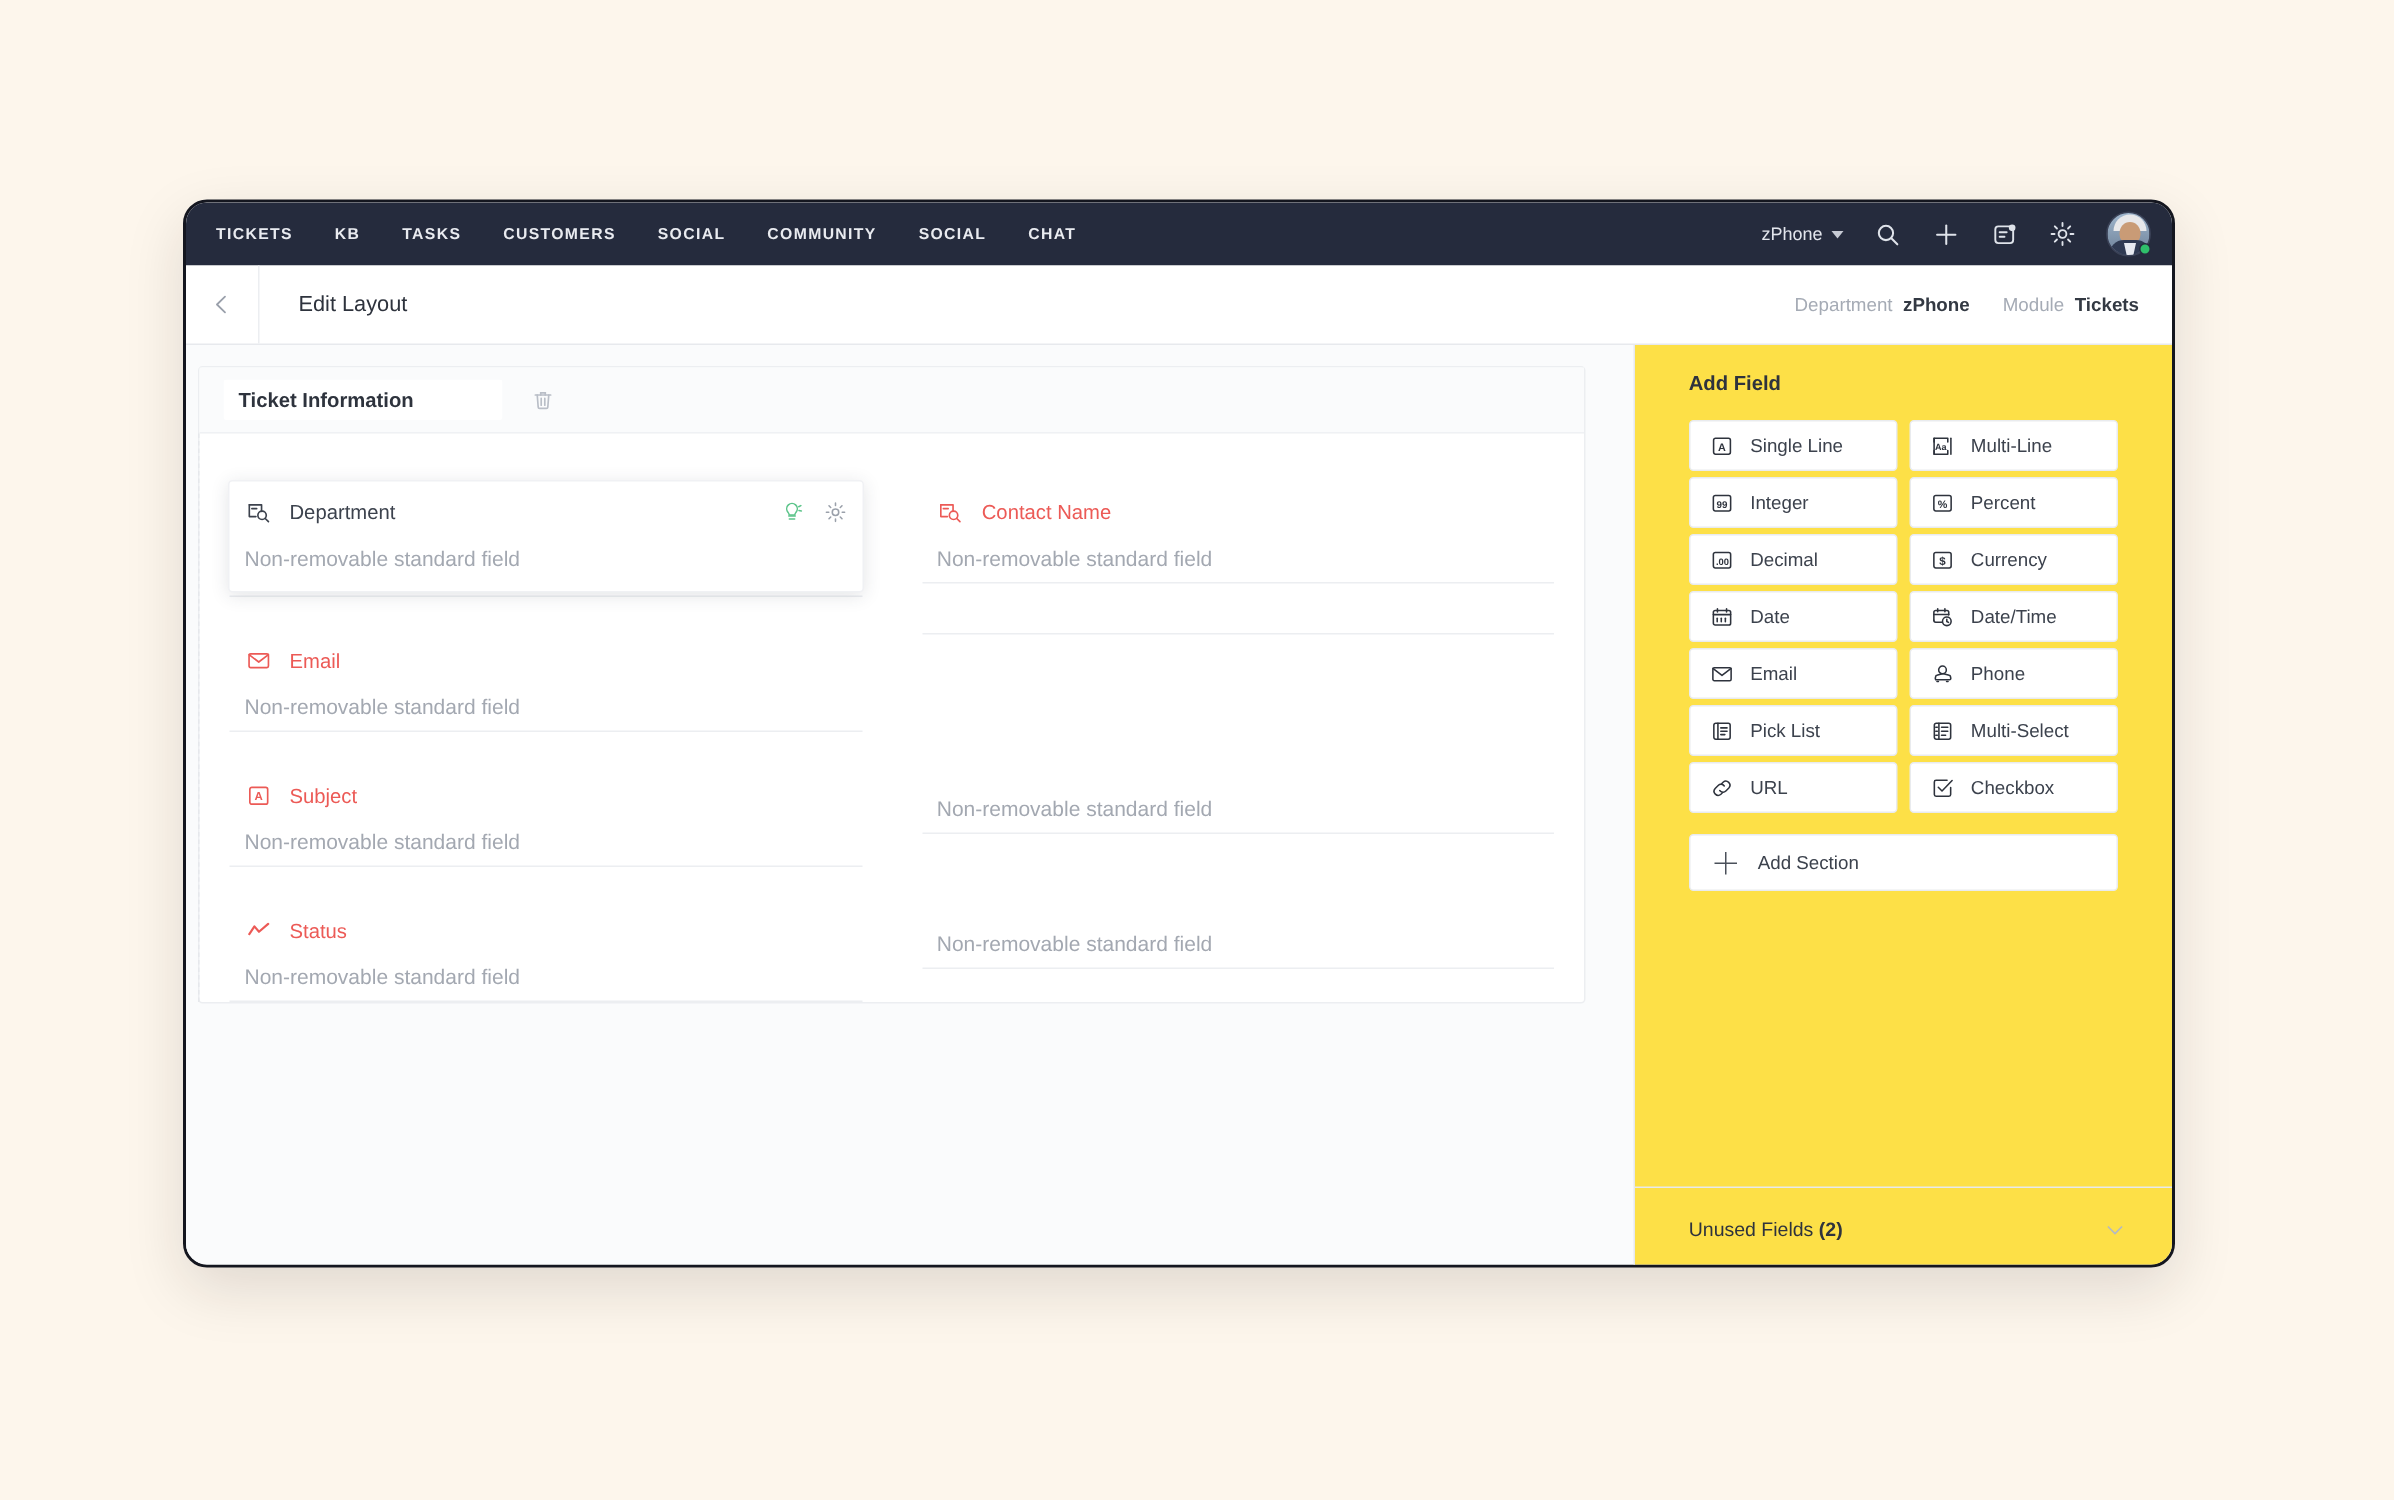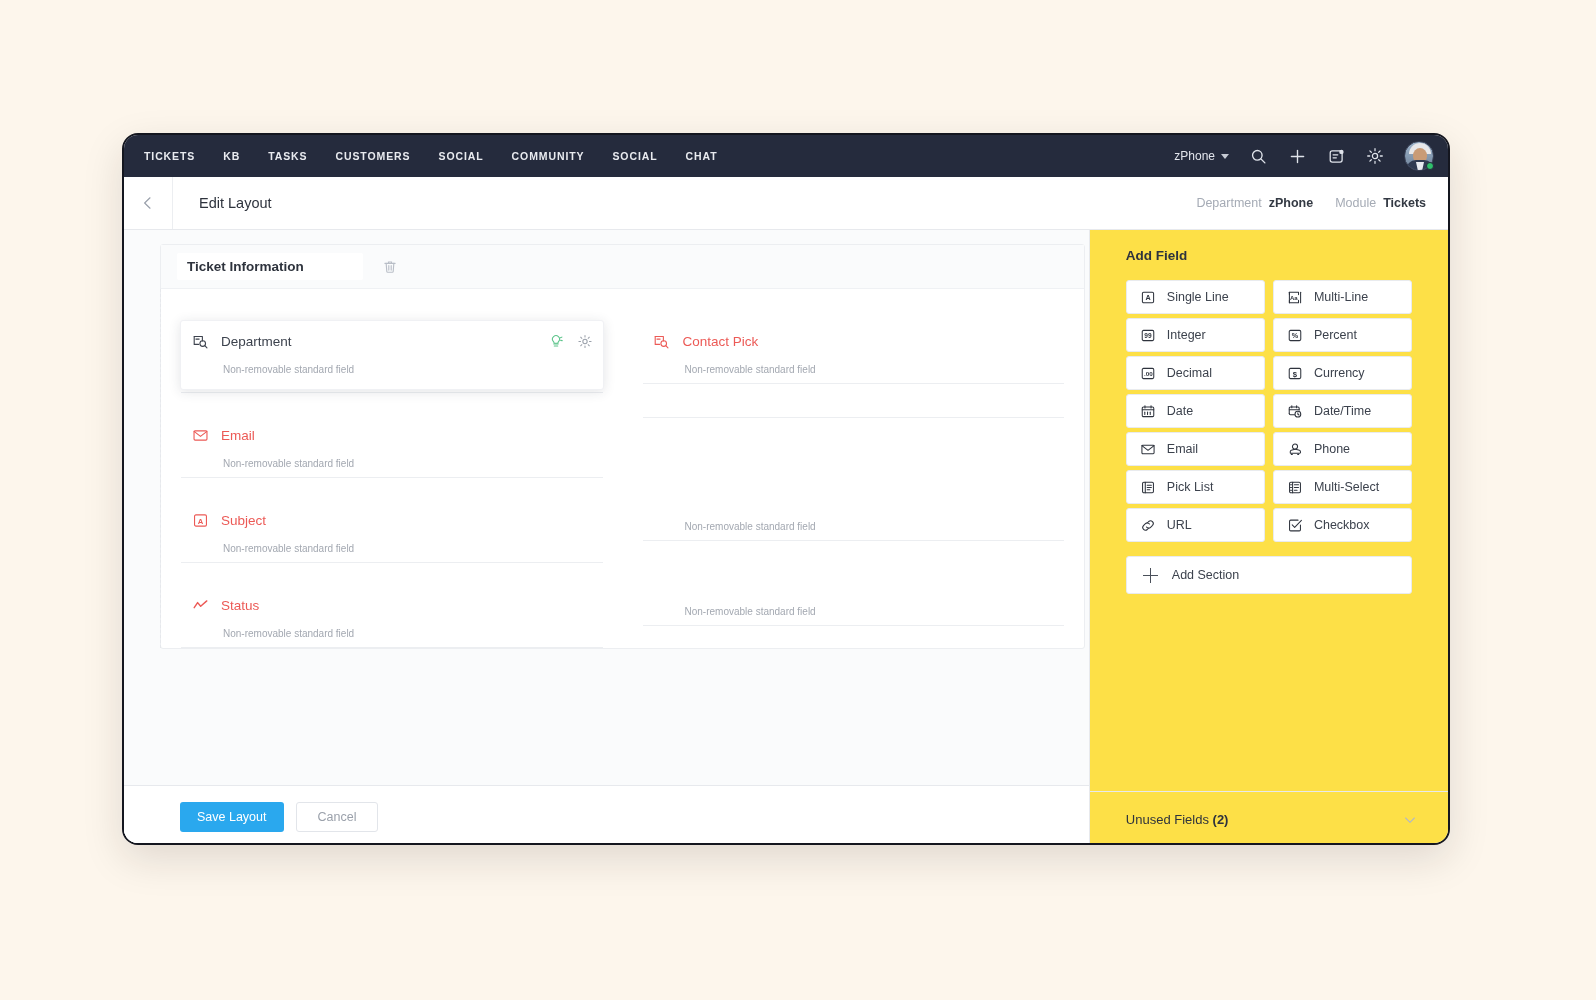--- a/index.html
+++ b/index.html
@@ -164,21 +164,21 @@
   .canvas-col {
     width: 968px;
     background: #fafbfc;
     display: flex;
     flex-direction: column;
     border-right: 1px solid #e7e9ed;
   }
   .canvas-scroll {
     flex: 1;
     overflow: hidden;
-    padding: 14px 0 0 36px;
+    padding: 14px 0 0 8px;
     position: relative;
   }
 
   .section-card {
     width: 925px;
     background: #fff;
     border: 1px solid #eceef1;
     border-radius: 3px;
     position: relative;
   }
@@ -259,25 +259,24 @@
     display: flex;
     align-items: center;
     gap: 13px;
   }
   .act-icon { width: 16px; height: 16px; cursor: pointer; display:flex; align-items:center; justify-content:center;}
 
   .required .fi { color: #ec5a56; }
   .required .field-name { color: #ec5a56; }
 
   .field-sub {
-    font-size: 10px;
+    font-size: 14px;
     color: #a3a8b1;
     margin-top: 12px;
     padding-bottom: 6px;
-    margin-left: 32px;
   }
   .field-underline {
     border-bottom: 1px solid #eceef1;
     margin-top: 2px;
   }
 
   
   .actionbar {
     height: 62px;
     background: #fff;
@@ -535,21 +534,21 @@
                     <div class="field-label-line required">
                       <span class="fi">
                         <svg width="17" height="17" viewBox="0 0 20 20" fill="none" stroke="currentColor" stroke-width="1.3" stroke-linecap="round" stroke-linejoin="round">
                           <path d="M2.6 4.2h9.6v5.1"></path>
                           <path d="M2.6 4.2v9.2h5.2"></path>
                           <circle cx="12.6" cy="12.4" r="3.3"></circle>
                           <line x1="15.1" y1="14.9" x2="17.6" y2="17.4"></line>
                           <line x1="4.6" y1="7.2" x2="8.4" y2="7.2"></line>
                         </svg>
                       </span>
-                      <span class="field-name">Contact Pick</span>
+                      <span class="field-name">Contact Name</span>
                     </div>
                     <div class="field-sub">Non-removable standard field</div>
                   </div>
                   <div class="field-underline"></div>
                 </div>
               </div>
               <div class="field-row">
                 <div class="field-cell">
                   <div class="field-inner">
                     <div class="field-label-line required">
@@ -611,24 +610,20 @@
                   <div class="field-inner">
                     <div class="field-sub">Non-removable standard field</div>
                   </div>
                   <div class="field-underline"></div>
                 </div>
               </div>
             </div>
         </div>
       </div>
 
-      <div class="actionbar">
-        <button class="btn-primary">Save Layout</button>
-        <button class="btn-secondary">Cancel</button>
-      </div>
     </div>
 
     <div class="side-col">
       <div class="side-top">
         <div class="side-title">Add Field</div>
         <div class="type-grid" id="type-grid">
             <div class="type-btn">
               <span class="ti">
                 <svg width="17" height="17" viewBox="0 0 20 20" fill="none" stroke="currentColor" stroke-width="1.3" stroke-linecap="round" stroke-linejoin="round">
                   <rect x="3" y="3.4" width="14" height="13.2" rx="1.6"></rect>

